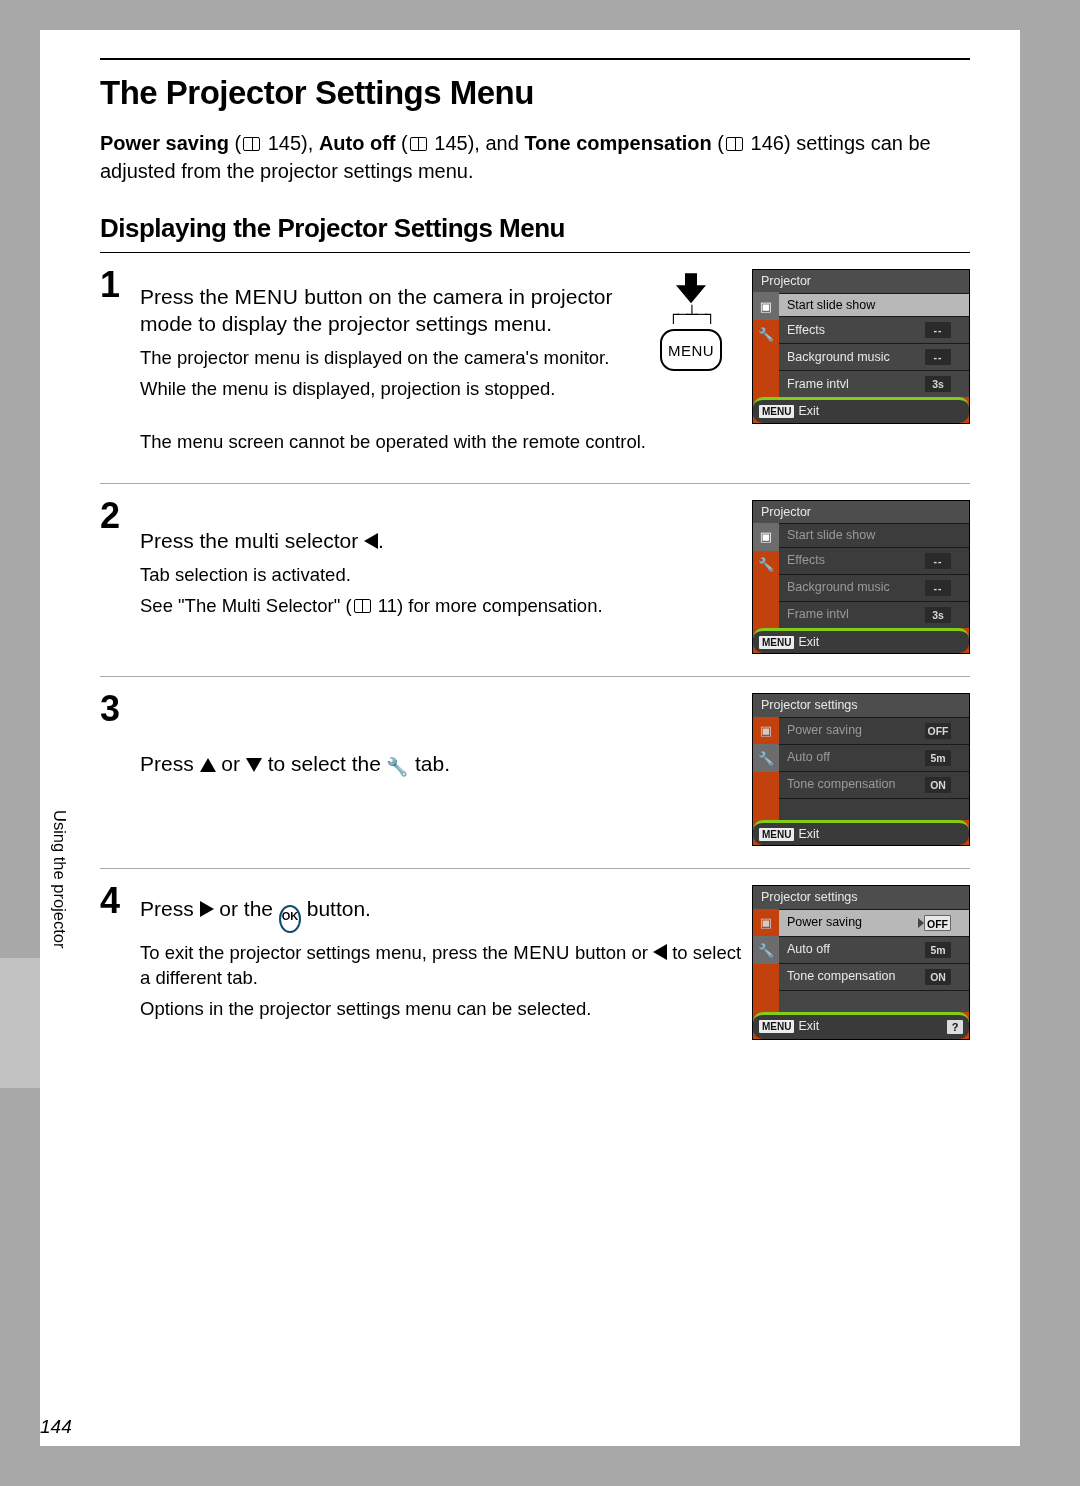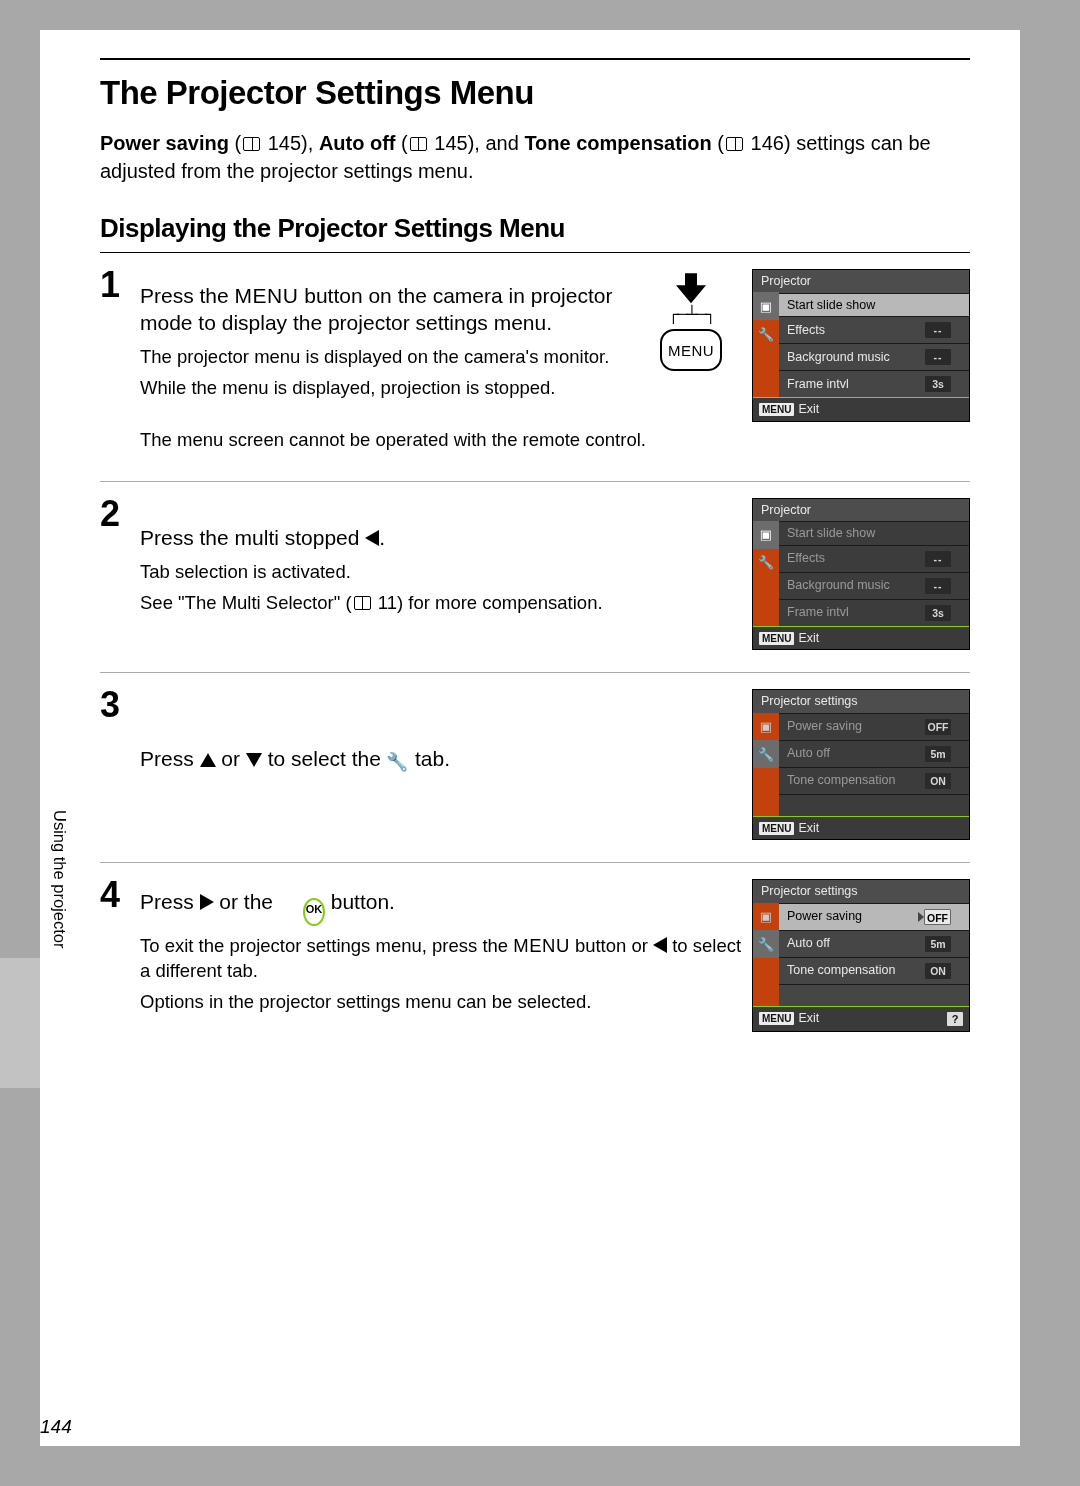--- a/index.html
+++ b/index.html
@@ -40,22 +40,22 @@
   .sub  { font-size: 18.5px; line-height: 1.35; margin-bottom: 6px; }
   .menu-word { font-family: Arial, sans-serif; font-weight: 400; letter-spacing: 0.5px; font-stretch: condensed; }
   .tri-left, .tri-right, .tri-up, .tri-down {
     display: inline-block; width: 0; height: 0; vertical-align: -1px;
   }
   .tri-left  { border-top: 8px solid transparent; border-bottom: 8px solid transparent; border-right: 14px solid #000; }
   .tri-right { border-top: 8px solid transparent; border-bottom: 8px solid transparent; border-left: 14px solid #000; }
   .tri-up    { border-left: 8px solid transparent; border-right: 8px solid transparent; border-bottom: 14px solid #000; }
   .tri-down  { border-left: 8px solid transparent; border-right: 8px solid transparent; border-top: 14px solid #000; }
   .ok-btn {
-    display: inline-block; width: 22px; height: 28px; border: 2px solid #84cc16; border-radius: 50%;
-    font-size: 11px; font-weight: 700; text-align: center; line-height: 18px; vertical-align: -4px; margin-left: 24px;
+    display: inline-block; width: 22px; height: 28px; border: 2px solid #0c4a6e; border-radius: 50%;
+    font-size: 11px; font-weight: 700; text-align: center; line-height: 18px; vertical-align: -4px;
   }
   .wrench {
     display: inline-block; font-size: 18px; font-weight: 700; vertical-align: -2px;
   }
 
   .step-row { display: flex; align-items: center; }
   .text-col { flex: 1 1 auto; }
   .illus-col { flex: 0 0 auto; }
 
   
@@ -95,21 +95,22 @@
   .lcd .item.dim { color: #9a9a9a; background: #3c3c3c; }
   .lcd .val {
     min-width: 26px; height: 16px; background: #2a2a2a; color: #d8d8d8;
     font-size: 10.5px; text-align: center; line-height: 16px; border-radius: 1px; padding: 0 2px;
     font-weight: 600;
   }
   .lcd .item.hi .val { background: #e8e8e8; color: #000; border: 1px solid #666; }
   .lcd .item .dashes { letter-spacing: 1px; font-weight: 700; }
   .lcd .footer {
     background: #3a3a3a; padding: 5px 6px; display: flex; justify-content: space-between; align-items: center;
-    border-top: 1px solid #84cc16;
+    border-top: 3px solid #84cc16;
+    border-radius: 10px;
   }
   .lcd .footer .mtag { background: #ececec; color: #111; font-size: 10px; padding: 1px 3px; font-weight: 700; margin-right: 4px; border-radius: 1px; }
   .lcd .footer .q { width: 16px; height: 14px; background: #ddd; color: #111; font-size: 11px; font-weight: 700; text-align: center; line-height: 14px; border-radius: 1px; }
   .lcd .item .caret {
     display: inline-block; width: 0; height: 0;
     border-top: 5px solid transparent; border-bottom: 5px solid transparent; border-left: 6px solid #444;
     margin-left: 4px;
   }
 
   .side-gray {
@@ -192,21 +193,21 @@
     </div>
   </div>
 
   <div class="sep-thin"></div>
 
   <div class="step">
     <div class="num">2</div>
     <div class="body step-row">
       <div class="text-col">
         <p class="lead">
-          <span>Press the multi stopped </span><span class="tri-left"></span><span>.</span>
+          <span>Press the multi selector </span><span class="tri-left"></span><span>.</span>
         </p>
         <p class="sub">Tab selection is activated.</p>
         <p class="sub">
           <span>See "The Multi Selector" (</span><span class="book-icon"></span> <span>11</span><span>) for more compensation.</span>
         </p>
       </div>
       <div class="illus-col">
         <div class="lcd">
           <div class="title">Projector</div>
           <div class="tabs">

